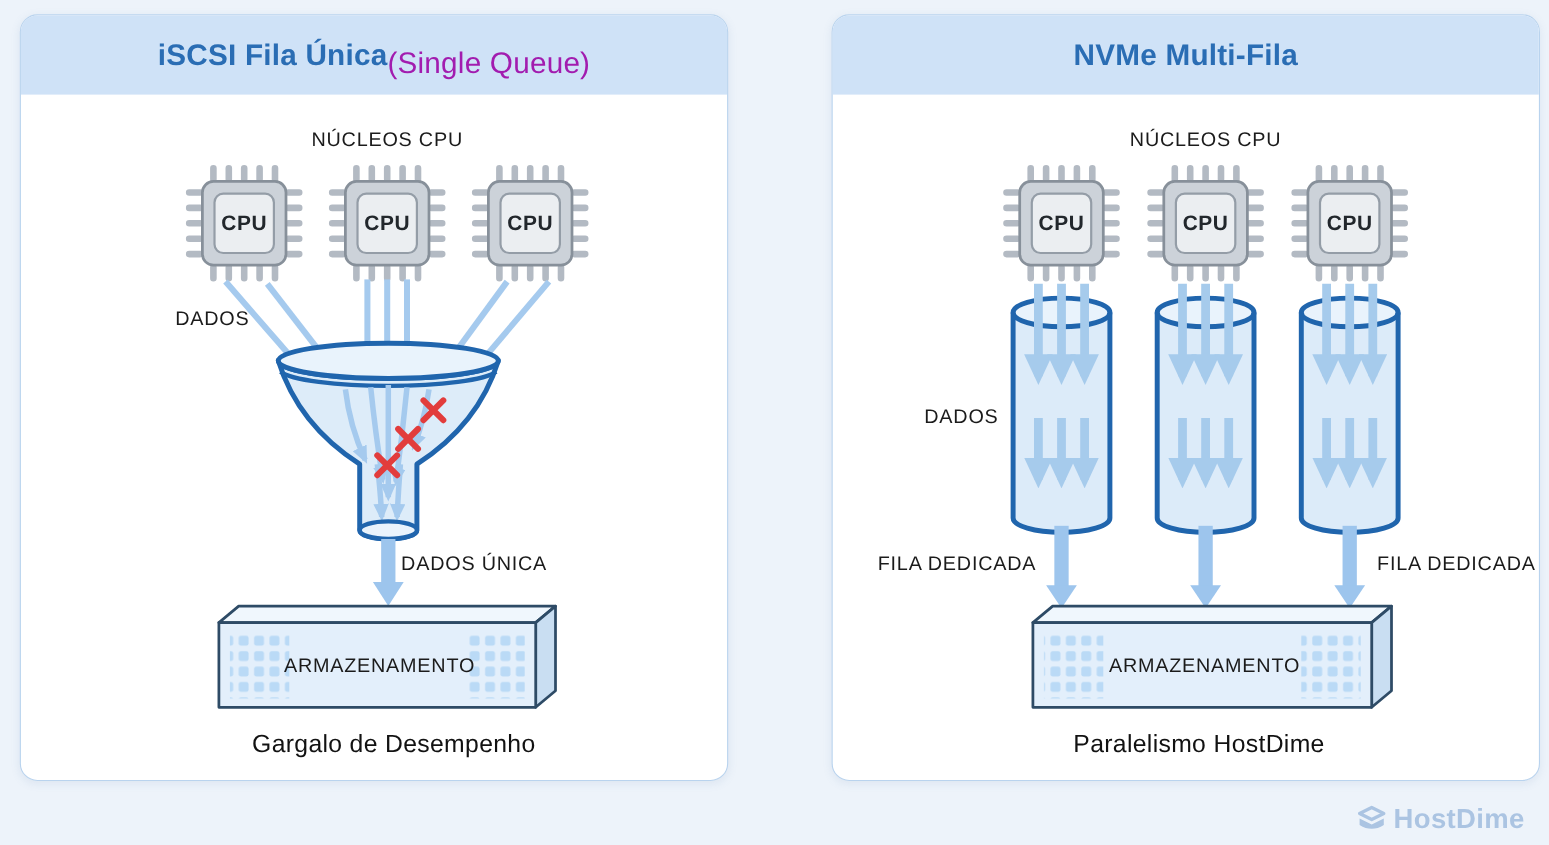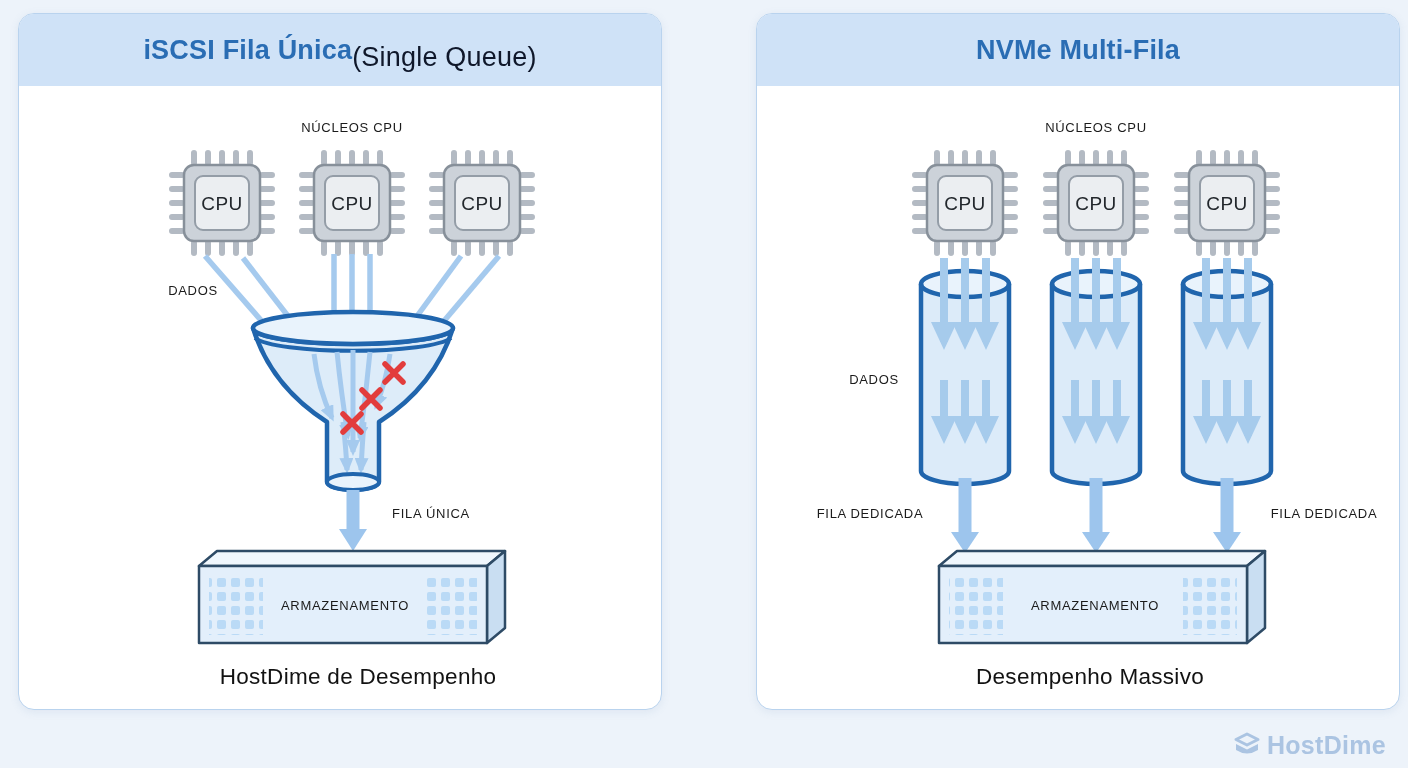--- a/index.html
+++ b/index.html
@@ -13,31 +13,31 @@
     background:#ffffff;border:1.5px solid #b9d3ee;border-radius:16px;
     box-shadow:0 2px 8px rgba(110,140,180,0.12);
     overflow:hidden;box-sizing:border-box;
   }
   .panel-header{
     height:72px;background:#cfe2f7;
     display:flex;align-items:center;justify-content:center;
     font-size:27px;letter-spacing:0.2px;
   }
   .t-hl{color:#2a6db4;font-weight:700;}
-  .t-rest{color:#0f172a;font-weight:500;margin-top:14px;}
+  .t-rest{color:#a21caf;font-weight:500;margin-top:14px;}
   .panel-body{position:relative;width:100%;height:625px;}
   .panel-body svg{position:absolute;left:0;top:0;}
   .lbl{
     position:absolute;transform:translate(-50%,-50%);
-    font-size:13px;font-weight:500;letter-spacing:0.7px;
+    font-size:18px;font-weight:500;letter-spacing:0.7px;
     color:#1b1b1b;white-space:nowrap;
   }
   .cpu-lbl{
     position:absolute;transform:translate(-50%,-50%);
-    font-size:19px;font-weight:400;letter-spacing:0.5px;color:#22272c;white-space:nowrap;
+    font-size:19px;font-weight:700;letter-spacing:0.5px;color:#22272c;white-space:nowrap;
   }
   .caption{
     position:absolute;transform:translate(-50%,-50%);
     font-size:22.5px;font-weight:500;letter-spacing:0.3px;color:#121212;white-space:nowrap;
   }
   .logo{
     position:absolute;right:22px;bottom:8px;
     display:flex;align-items:flex-start;gap:6px;
     color:#abc4e2;font-size:25px;font-weight:700;letter-spacing:0.3px;
   }
@@ -137,23 +137,23 @@
         <rect x="180" y="480" width="288" height="77" fill="#e3effb" stroke="#2e4b66" stroke-width="2.5"></rect>
         <rect x="190" y="489" width="54" height="60" fill="url(#sq)"></rect>
         <rect x="404" y="489" width="54" height="60" fill="url(#sq)"></rect>
       </g>
     </svg>
     <span class="lbl" style="left:333px;top:41px">NÚCLEOS CPU</span>
     <span class="cpu-lbl" style="left:203px;top:118px">CPU</span>
     <span class="cpu-lbl" style="left:333px;top:118px">CPU</span>
     <span class="cpu-lbl" style="left:463px;top:118px">CPU</span>
     <span class="lbl" style="left:174px;top:204px">DADOS</span>
-    <span class="lbl" style="left:412px;top:427px">FILA ÚNICA</span>
+    <span class="lbl" style="left:412px;top:427px">DADOS ÚNICA</span>
     <span class="lbl" style="left:326px;top:519px">ARMAZENAMENTO</span>
-    <span class="caption" style="left:339px;top:591px">HostDime de Desempenho</span>
+    <span class="caption" style="left:339px;top:591px">Gargalo de Desempenho</span>
   </div>
 </div>
 
 <div class="panel" style="left:756px">
   <div class="panel-header">
     <span class="t-hl">NVMe Multi-Fila</span>
   </div>
   <div class="panel-body">
     <svg width="676" height="625" viewBox="0 0 676 625">
 
@@ -174,21 +174,21 @@
       </g>
     </svg>
     <span class="lbl" style="left:339px;top:41px">NÚCLEOS CPU</span>
     <span class="cpu-lbl" style="left:208px;top:118px">CPU</span>
     <span class="cpu-lbl" style="left:339px;top:118px">CPU</span>
     <span class="cpu-lbl" style="left:470px;top:118px">CPU</span>
     <span class="lbl" style="left:117px;top:293px">DADOS</span>
     <span class="lbl" style="left:113px;top:427px">FILA DEDICADA</span>
     <span class="lbl" style="left:567px;top:427px">FILA DEDICADA</span>
     <span class="lbl" style="left:338px;top:519px">ARMAZENAMENTO</span>
-    <span class="caption" style="left:333px;top:591px">Desempenho Massivo</span>
+    <span class="caption" style="left:333px;top:591px">Paralelismo HostDime</span>
   </div>
 </div>
 
 <div class="logo">
   <svg width="28" height="28" viewBox="0 0 28 28">
     <path d="M14,3 L25,8.5 L14,14 L3,8.5 Z" fill="none" stroke="#abc4e2" stroke-width="3" stroke-linejoin="round"></path>
     <path d="M3,13 L14,18.5 L25,13 L25,19 Q14,26 3,19 Z" fill="#abc4e2"></path>
   </svg>
   <span>HostDime</span>
 </div>

